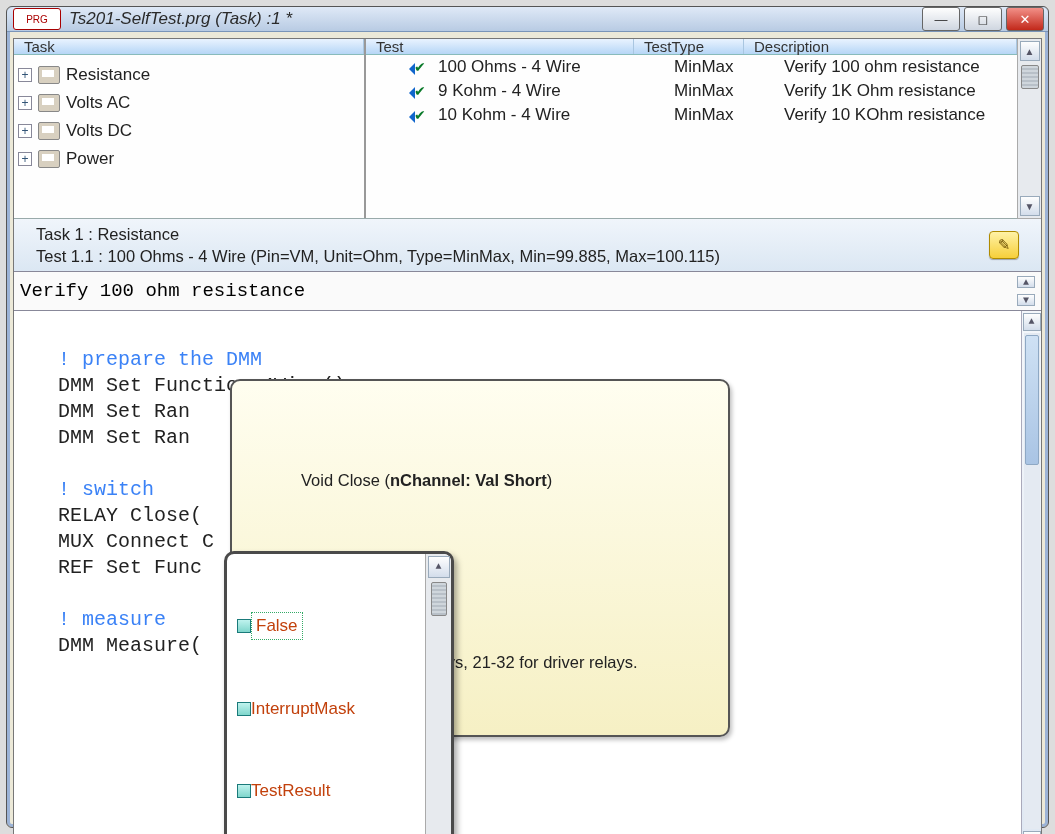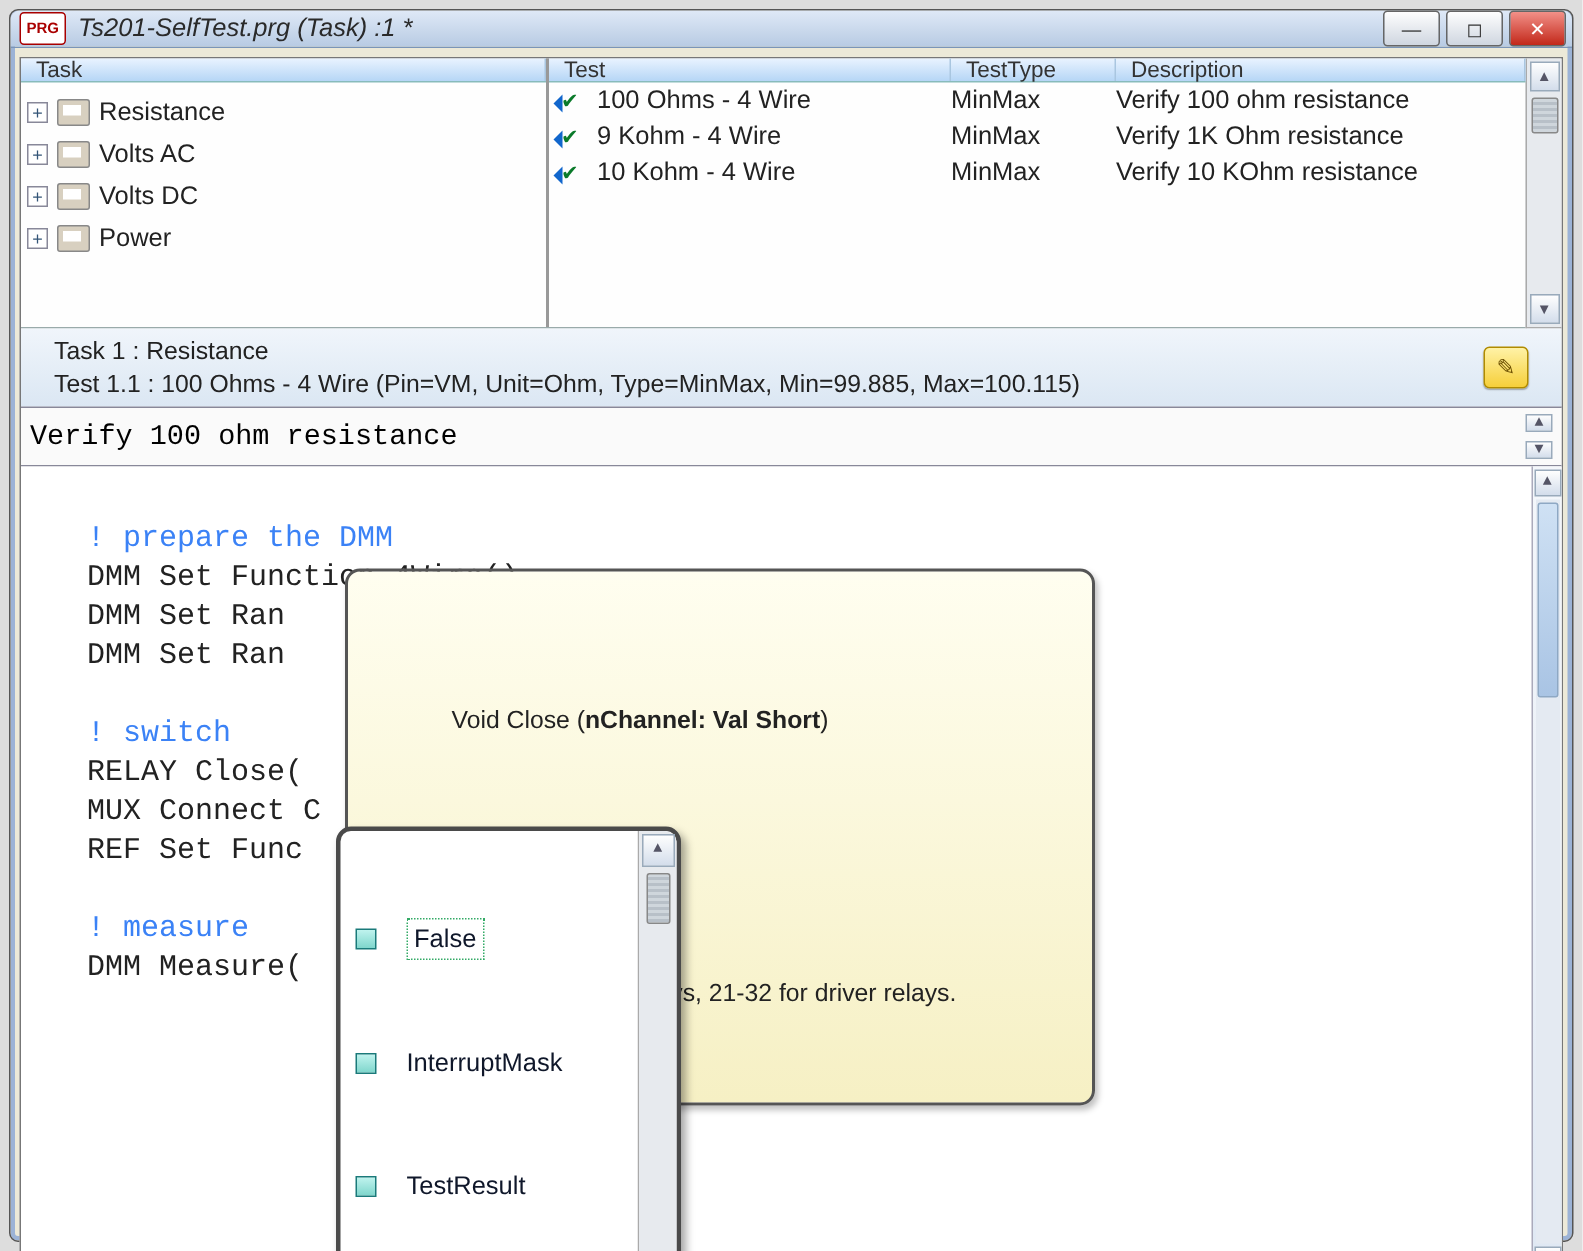--- a/index.html
+++ b/index.html
@@ -6,22 +6,22 @@
   body { font-family: "Segoe UI", Tahoma, sans-serif; font-size: 13px;
          background: #ddd; width: 1055px; height: 834px; overflow: hidden; }
 
   
   .window { width: 1043px; height: 822px; margin: 6px; border: 1px solid #555;
             border-radius: 6px; background: #ece9d8;
             box-shadow: 0 0 0 3px #9cb3d6 inset; display:flex; flex-direction:column;}
   .titlebar { display:flex; align-items:center; height:36px;
               background: linear-gradient(#dfe9f7,#b8cbe3); border-bottom:1px solid #7a95b8;
               border-radius:6px 6px 0 0; padding:0 4px 0 6px; }
-  .prg-badge { width:31px; height:22px; border:1px solid #a80000;
-               border-radius:3px; background:#fff; color:#a00; font-weight:bold;
+  .prg-badge { width:48px; height:22px; border:1px solid #a80000;
+               border-radius:3px; background:#fff; color:#a00; font-weight:normal;
                font-size:10px; display:flex; align-items:center; justify-content:center;
                margin-right:8px; }
   .title { flex:1; color:#2a2a2a; font-size:17px; font-style:italic; }
   .winbtns { display:flex; gap:4px; }
   .winbtn { width:38px; height:24px; border:1px solid #666; border-radius:3px;
             background:linear-gradient(#fefefe,#cfd6e0); display:flex;
             align-items:center; justify-content:center; font-size:13px; color:#333; }
   .winbtn.close { background:linear-gradient(#f29088,#c2281a); color:#fff; }
 
   
@@ -41,21 +41,21 @@
               line-height:28px;}
   .treerow { display:flex; align-items:center; gap:6px; }
   .expander { width:14px; height:14px; border:1px solid #889; background:#fff;
               display:flex; align-items:center; justify-content:center;
               font-size:12px; color:#357; }
   .treeicon { width:22px; height:18px; background:#d8d0c0; border:1px solid #888;
               border-radius:2px; position:relative; }
   .treeicon::after { content:""; position:absolute; left:3px; top:3px; right:5px;
                      bottom:6px; background:#fff; }
 
-  .listbody { flex:1; overflow:auto; font-size:17px; color:#222; }
+  .listbody { flex:1; overflow:auto; font-size:17px; color:#222;margin-left:40px; }
   .listrow { display:flex; padding:2px 0; }
   .listrow .c1 { width:268px; display:flex; align-items:flex-start; gap:6px; padding-left:6px;}
   .listrow .c2 { width:110px; }
   .listrow .c3 { flex:1; }
   .testicon { width:20px; height:16px; margin-top:4px; position:relative; }
   .testicon::before { content:"✔"; color:#0a7a2a; font-size:14px; position:absolute;
                       left:2px; top:-2px;}
   .testicon::after { content:""; position:absolute; left:-3px; top:2px; width:0; height:0;
                      border-top:6px solid transparent; border-bottom:6px solid transparent;
                      border-right:6px solid #1166cc; }
@@ -112,22 +112,22 @@
          border-radius:10px; padding:8px 14px; font-family:"Segoe UI",Tahoma,sans-serif;
          font-size:16.5px; color:#222; box-shadow:2px 3px 4px rgba(0,0,0,.25);}
   .tip .sig { font-size:16.5px; }
   .tip .sig b { font-weight:bold; }
 
   
   .ac { position:absolute; left:210px; top:240px; width:230px;
         border:3px solid #4a4a4a; border-radius:10px; background:#fff;
         box-shadow:3px 4px 6px rgba(0,0,0,.35); display:flex;}
   .ac-list { flex:1; padding:4px 0;}
-  .ac-row { display:flex; align-items:center; gap:20px; padding:2px 10px;
-            font-family:"Segoe UI",Tahoma,sans-serif; font-size:17px; color:#0f172a;}
+  .ac-row { display:flex; align-items:center; gap:0; padding:2px 10px;
+            font-family:"Segoe UI",Tahoma,sans-serif; font-size:17px; color:#c2410c;}
   .ac-row.sel .lbl { border:1px dotted #3a6; padding:0 4px; }
   .ac-sq { width:14px; height:14px; border:1px solid #1a7a7a;
            background:linear-gradient(#bff3ee,#7fd6cc); }
   .ac-scroll { width:26px; background:#e7eaee; border-left:1px solid #aaa;
                display:flex; flex-direction:column; align-items:center;
                border-radius:0 8px 8px 0;}
   .ac-scroll .sbtn { width:22px; height:22px;}
   .ac-scroll .track { flex:1; width:20px; position:relative;}
   .ac-scroll .thumb { position:absolute; top:2px; left:2px; right:2px; height:34px;
                       border:1px solid #888; border-radius:2px;

